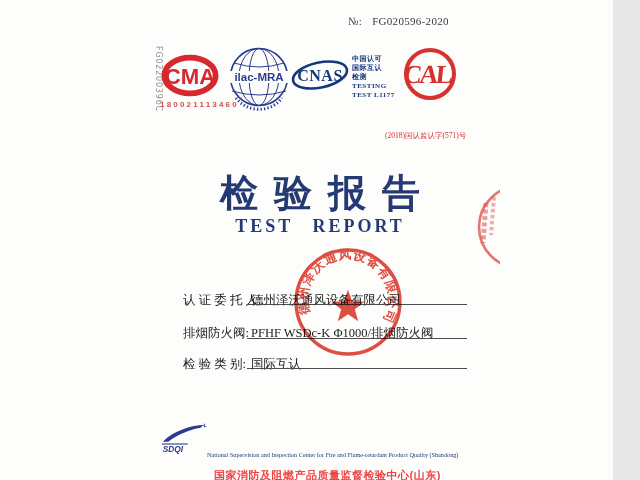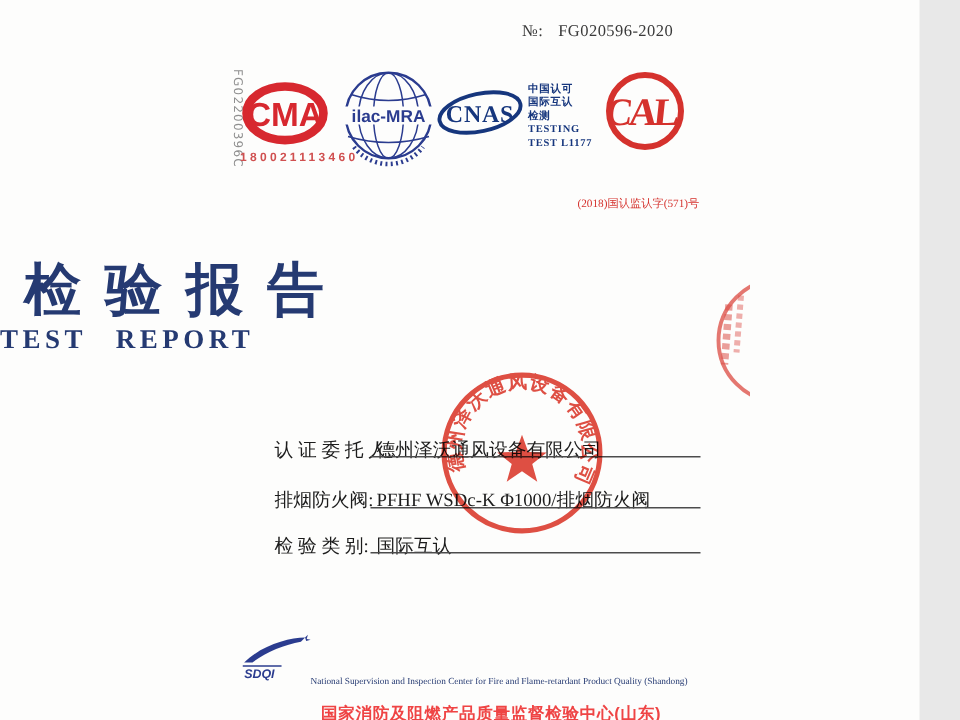--- a/index.html
+++ b/index.html
@@ -15,24 +15,24 @@
   .logo-cma   { position:absolute; left:161px; top:54px; width:58px; height:45px; }
   .cma-num    { position:absolute; left:160px; top:100px; width:100px; font-family:"Liberation Sans", sans-serif;
                 font-size:8px; font-weight:bold; color:#d05050; letter-spacing:2.2px; white-space:nowrap; }
   .logo-ilac  { position:absolute; left:227px; top:47px; width:64px; height:66px; }
   .logo-cnas  { position:absolute; left:290px; top:56px; width:60px; height:38px; }
   .cnas-lines { position:absolute; left:352px; top:55px; color:#16367d; font-size:7px; font-weight:bold;
                 line-height:9px; letter-spacing:0.5px; white-space:nowrap; }
   .logo-cal   { position:absolute; left:402px; top:47px; width:56px; height:54px; }
   .cal-cap    { position:absolute; left:385px; top:99px; font-size:7.5px; color:#d5322d; white-space:nowrap;margin-top:32px; }
 
-  .title-zh { position:absolute; left:0; top:168px; width:640px; 
+  .title-zh { position:absolute; left:0; top:168px; width:640px; text-align:center;
               font-family:"Liberation Sans", sans-serif; font-weight:bold; font-size:38px; color:#253a72;
               letter-spacing:16px; padding-left:16px; }
-  .title-en { position:absolute; left:0; top:216px; width:640px; text-align:left;
+  .title-en { position:absolute; left:0; top:216px; width:640px; text-align:center;
               font-family:"Liberation Serif", serif; font-weight:bold; font-size:18px; color:#253a72;
               letter-spacing:3px; word-spacing:12px; }
 
   .f-label { position:absolute; left:183px; font-size:12.5px; color:#1c1c1c; white-space:pre; }
   .f-value { position:absolute; left:251px; font-size:12.5px; color:#1c1c1c; white-space:pre; }
   .f-line  { position:absolute; left:247px; width:220px; height:0; border-top:1.2px solid #4c4c4c; }
   .r1 { top:292px; } .l1 { top:304px; }
   .r2 { top:325px; } .l2 { top:338px; }
   .r3 { top:356px; } .l3 { top:368px; }
 

